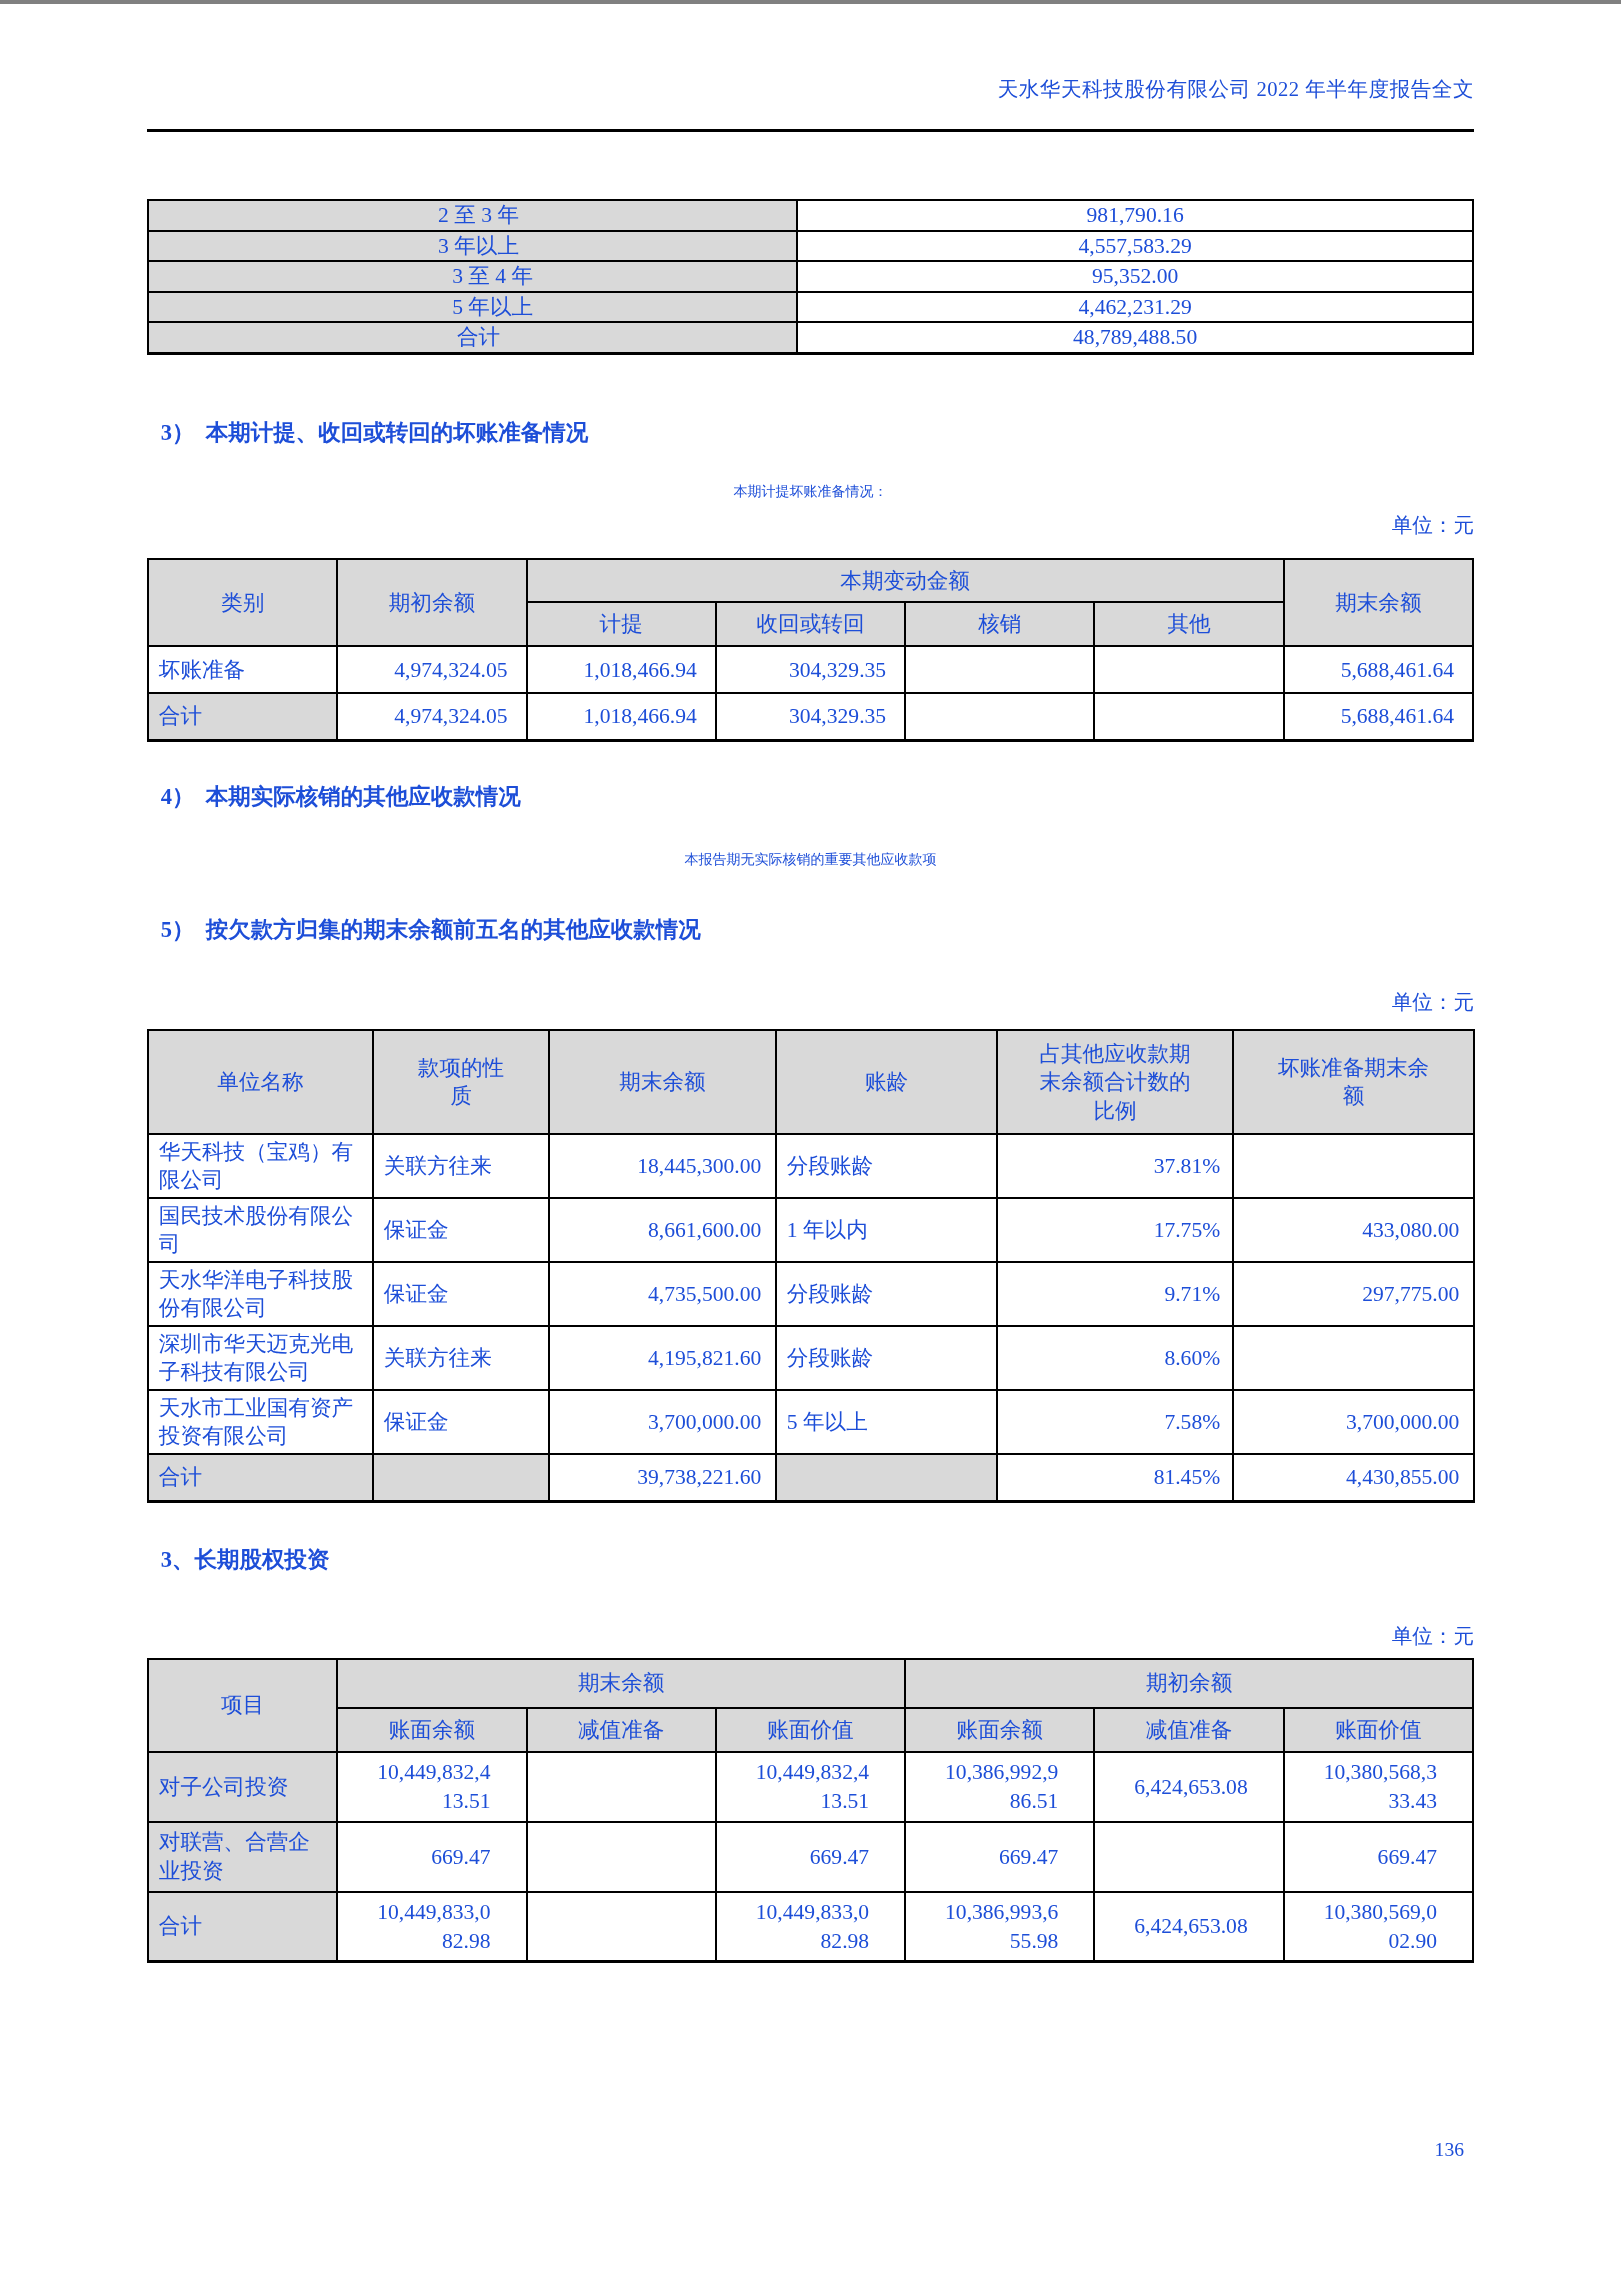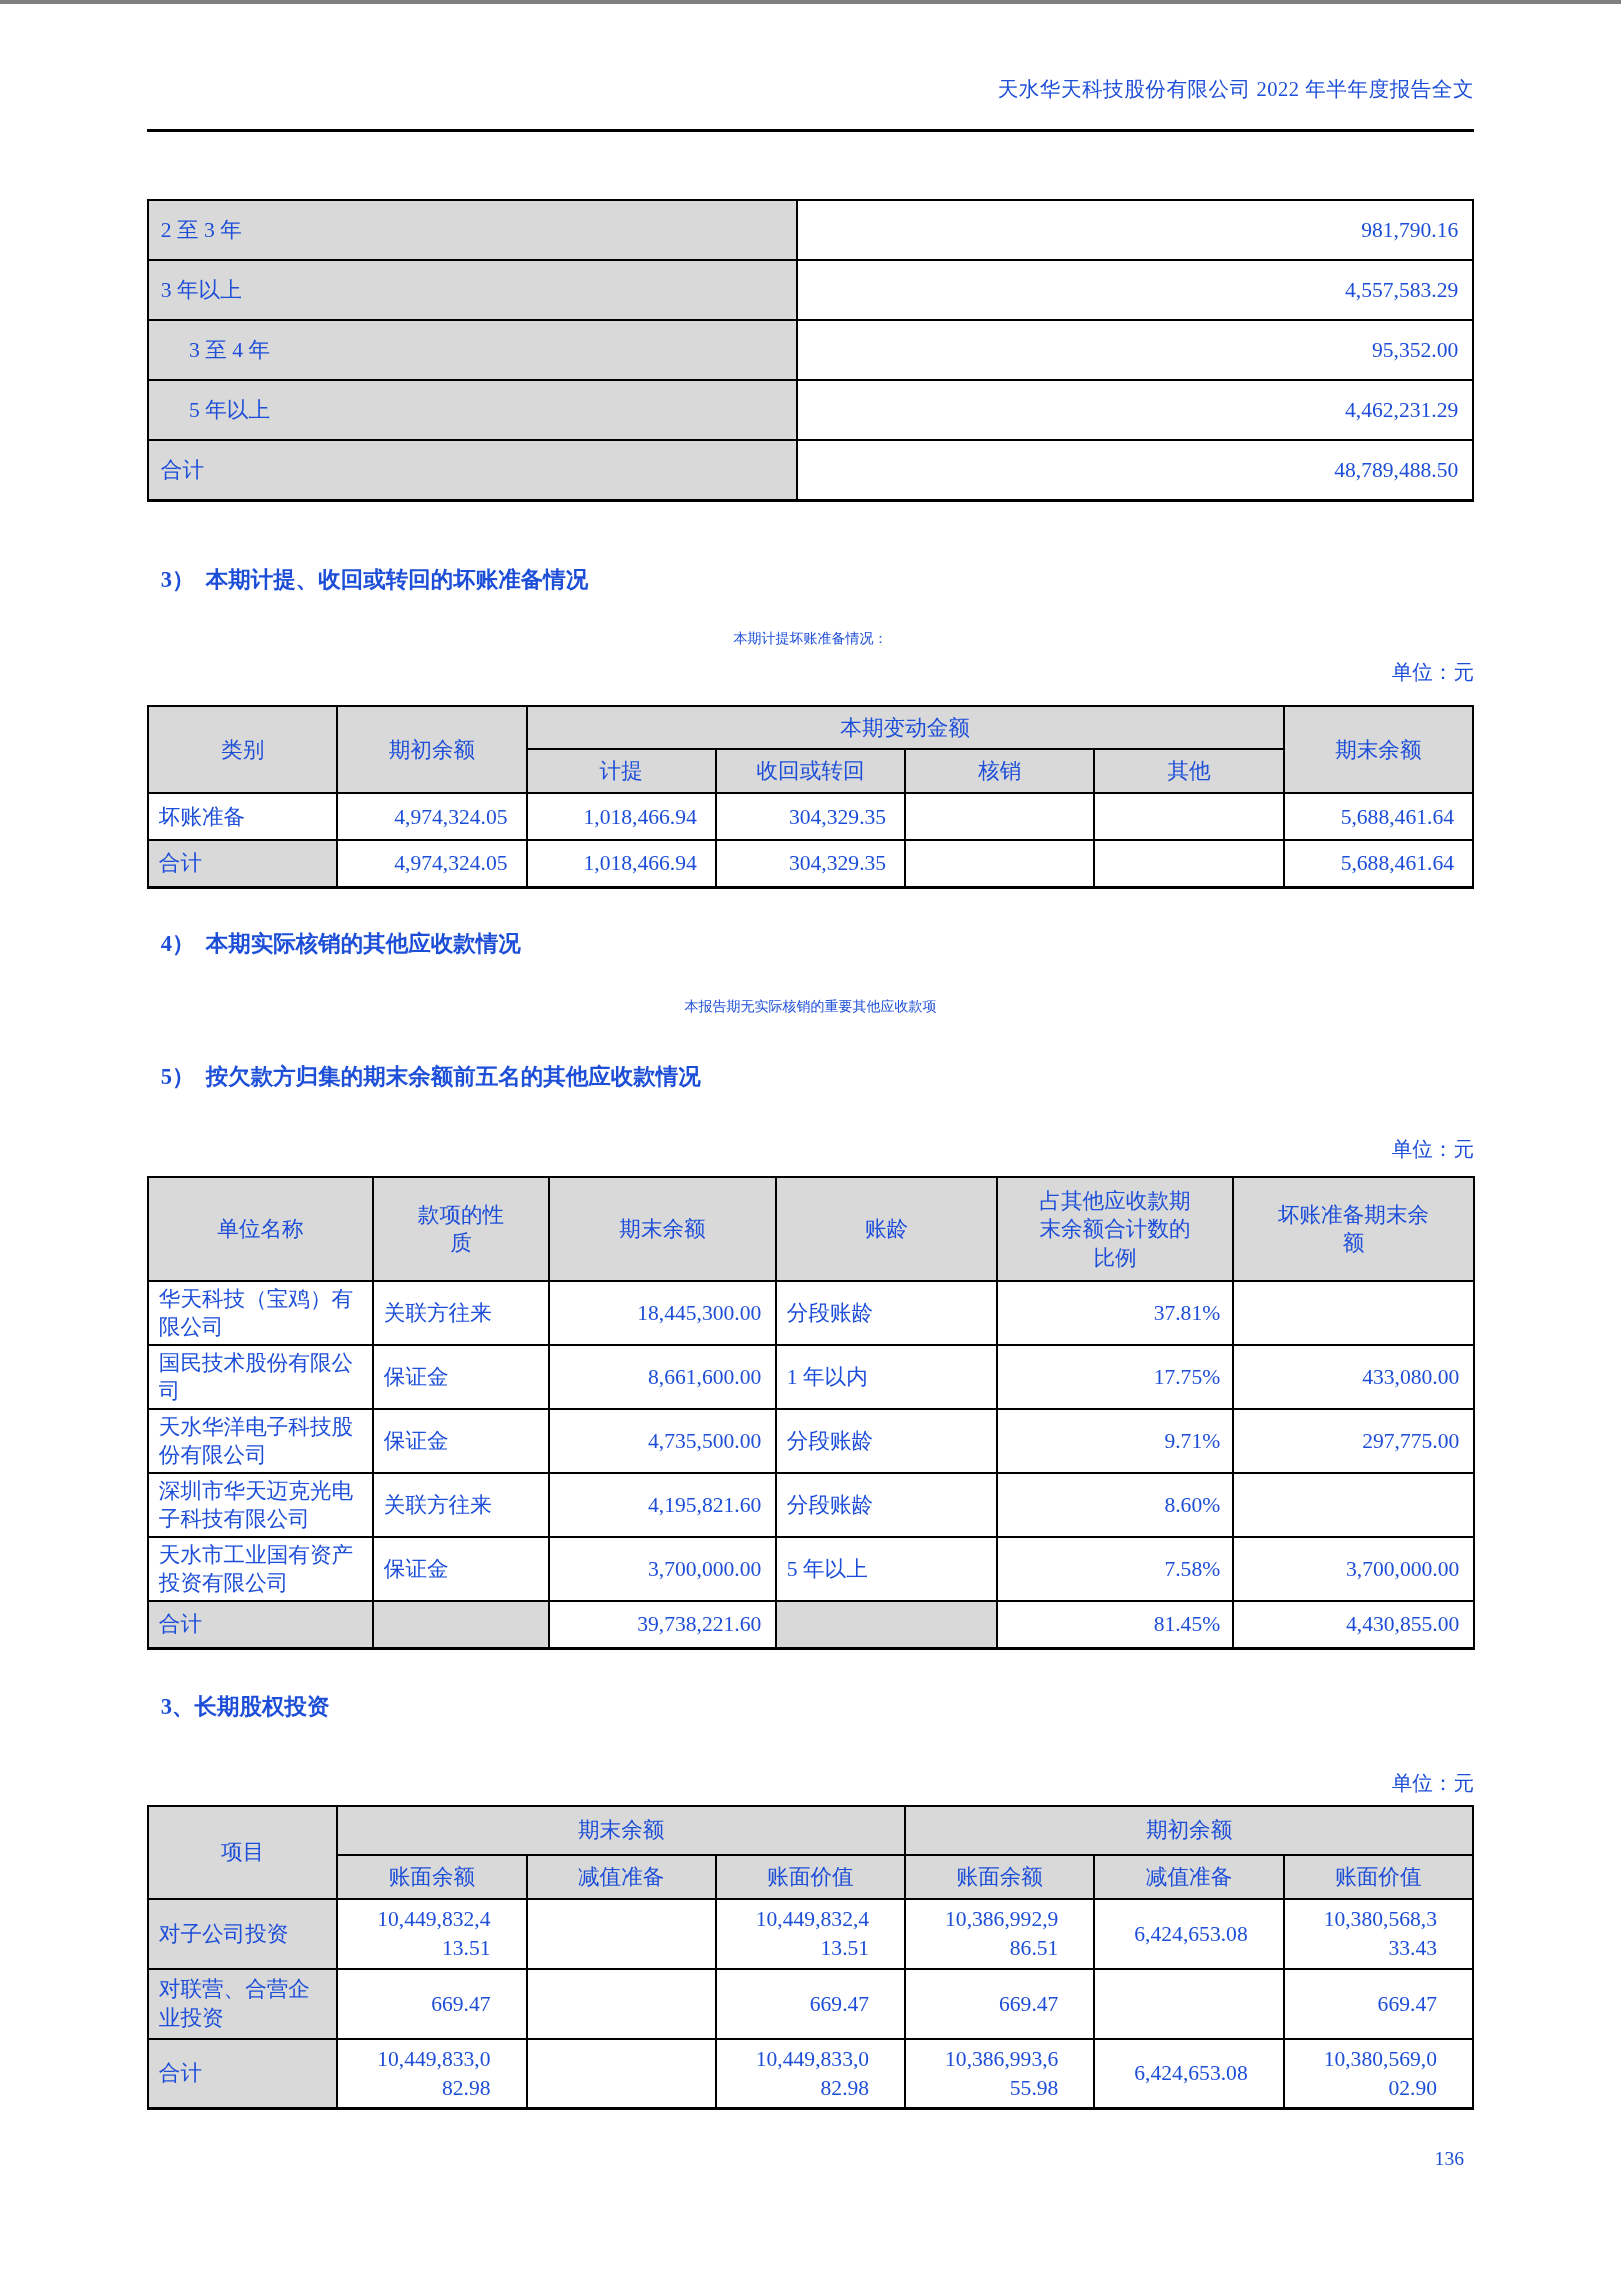--- a/index.html
+++ b/index.html
@@ -33,21 +33,21 @@
     line-height: 1.32;
     overflow: hidden;
   }
   .shaded { background: #d9d9d9; }
   .c { text-align: center; }
   .l { text-align: left; padding: 0 9.8px; }
   .num { text-align: right; padding: 0 13.7px; }
 
   
   .aging { margin-top: 67px; }
-  .aging td { height: 60px; }
+  .aging td { height: 30px; text-align: center; }
   .aging .label { padding-left: 11.8px; }
   .aging .indent { padding-left: 40px; }
 
   
   .provision { margin-top: 19.6px; }
   .provision tr.h1 td { height: 43px; }
   .provision tr.h2 td { height: 44px; }
   .provision tr.d td { height: 47px; font-family: Liberation Serif, serif; }
   .provision .num { padding: 0 18px; }
 
@@ -72,21 +72,21 @@
   #sec3-h { margin-top: 62px; }
   #sec3-b { margin-top: 35px; }
   #unit1  { margin-top: 9.8px; }
   #sec4-h { margin-top: 39px; }
   #sec4-b { margin-top: 39px; }
   #sec5-h { margin-top: 45px; }
   #unit2  { margin-top: 43px; }
   #lti-h  { margin-top: 41px; }
   #unit3  { margin-top: 47px; }
 
-  .page-number { position: absolute; right: 157px; bottom: 127px; font-size: 19.6px; }
+  .page-number { position: absolute; right: 157px; bottom: 136px; font-size: 19.6px; }
 </style>
 </head>
 <body>
 
 <div class="page">
 
   <div class="report-header">天水华天科技股份有限公司 2022 年半年度报告全文</div>
   <div class="rule"></div>
 
   <table class="doc-table aging">

